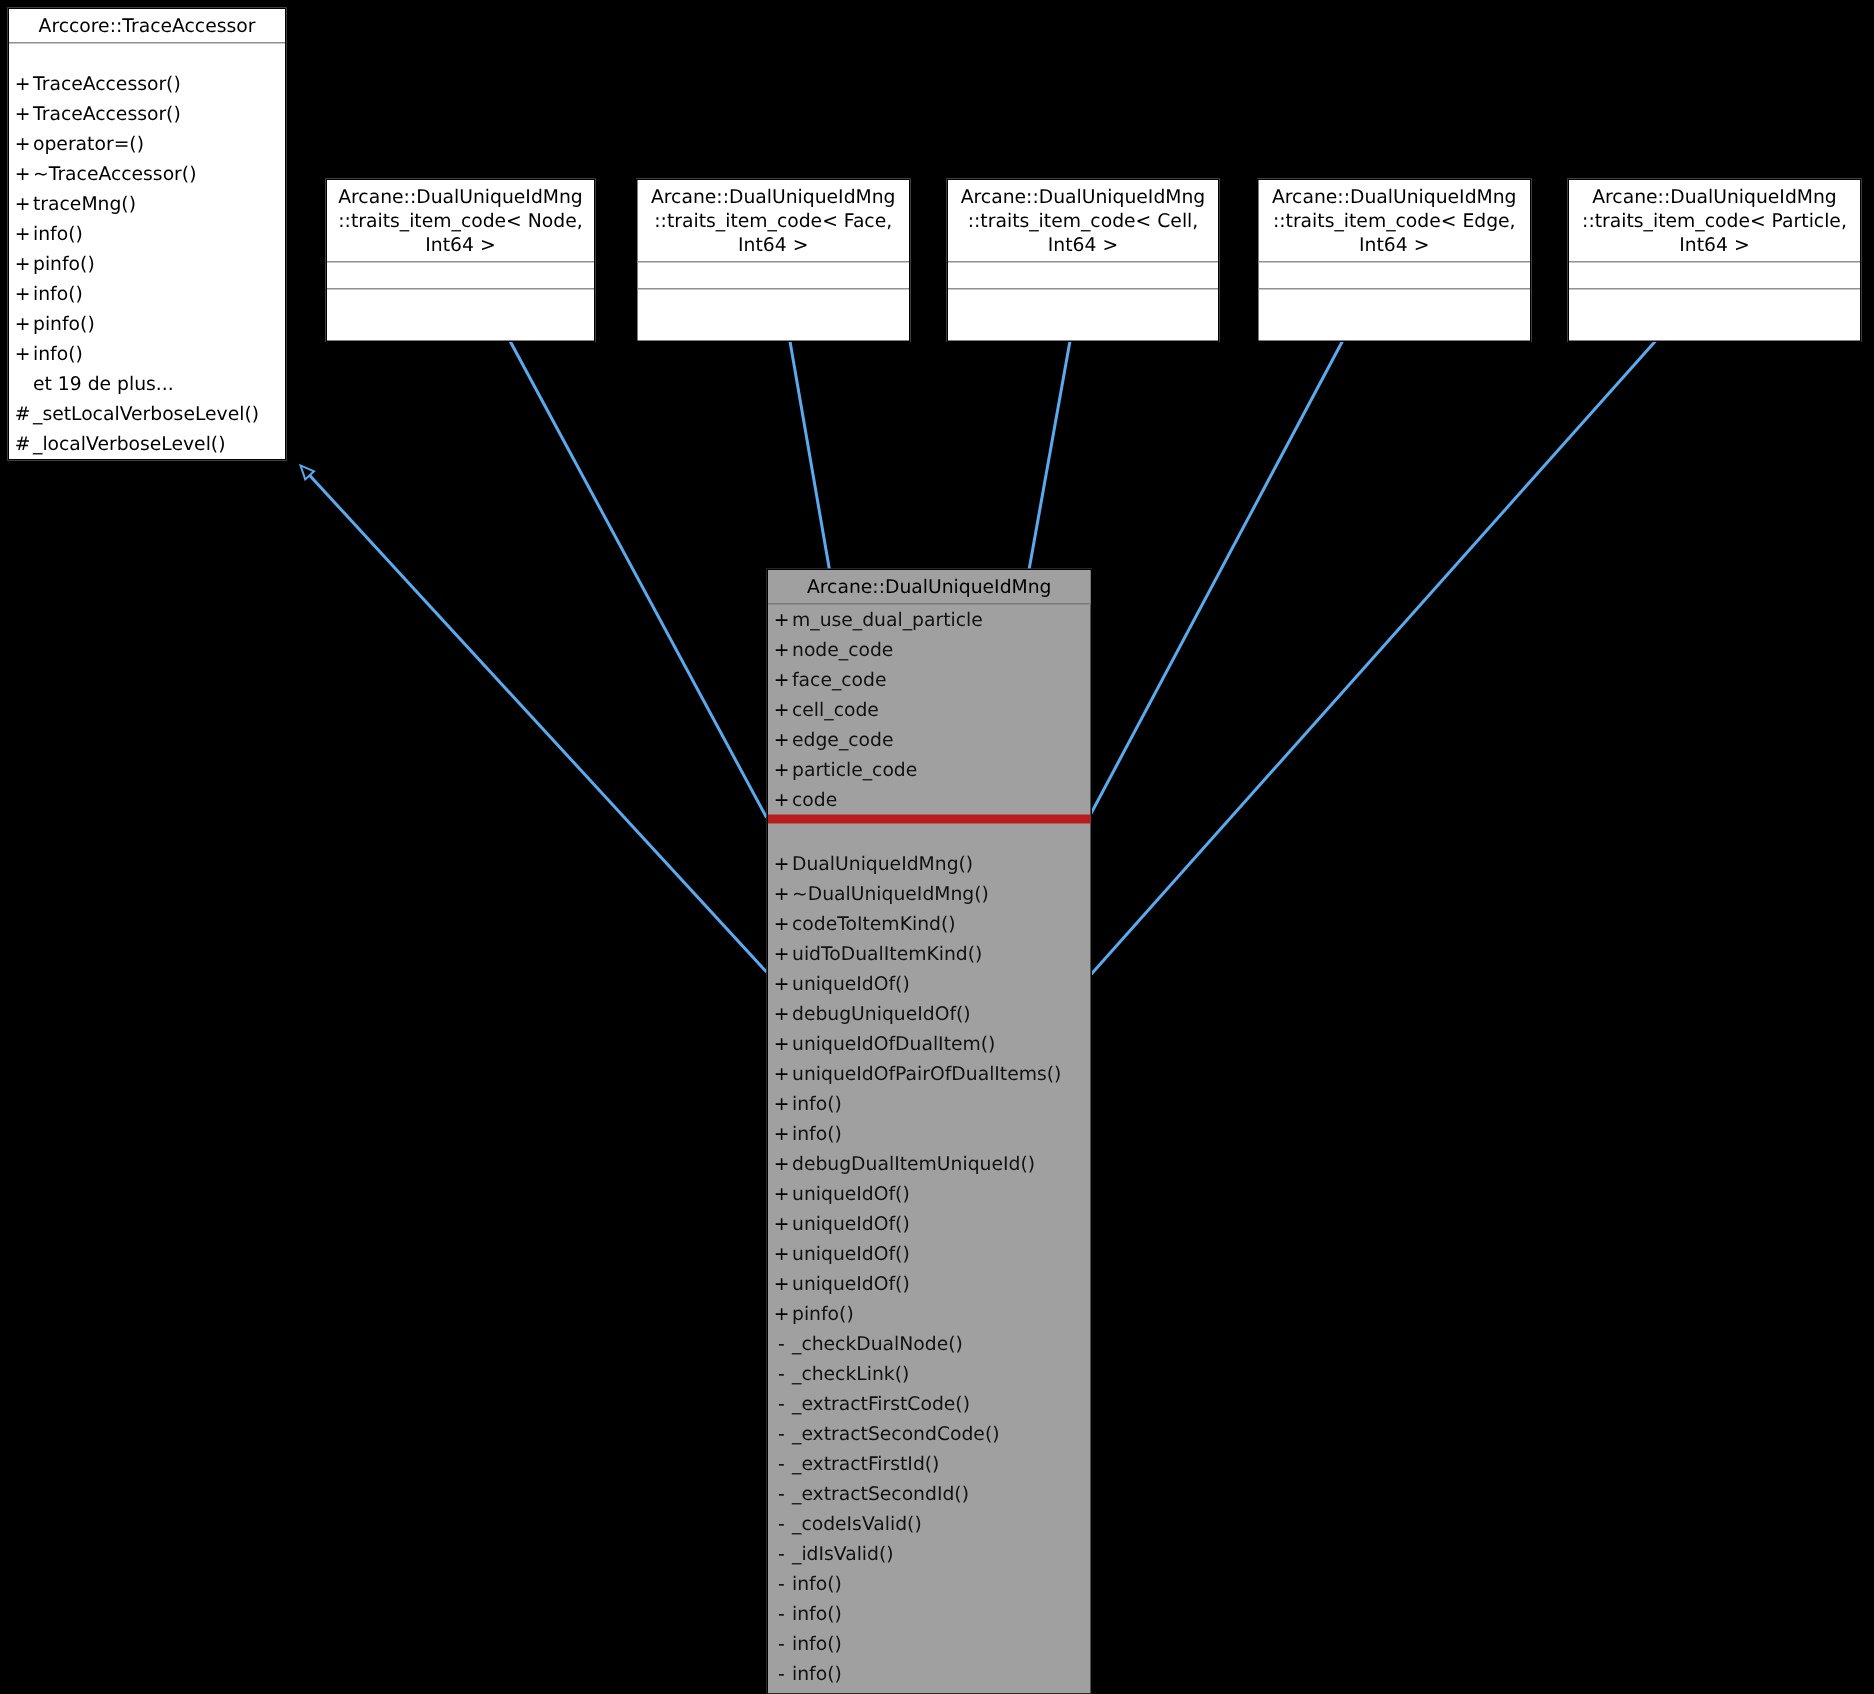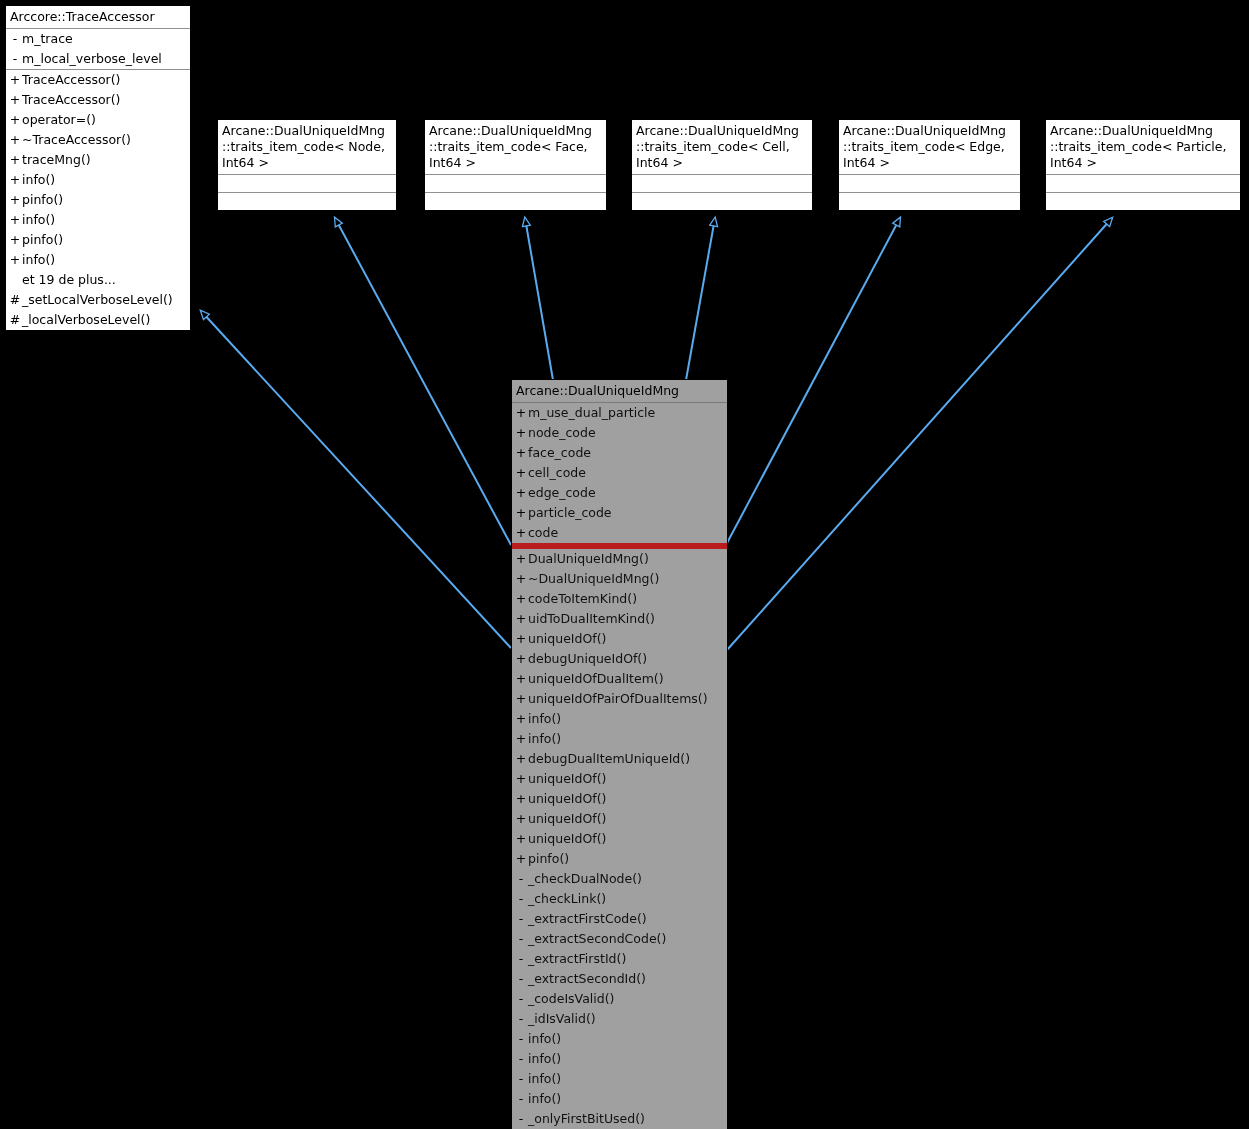--- a/index.html
+++ b/index.html
@@ -27,39 +27,41 @@
     position: absolute;
     box-sizing: border-box;
     border: 1px solid #000000;
     background: #ffffff;
     z-index: 5;
   }
   .uml-box.filled {
     background: #a0a0a0;
   }
   .uml-title {
+    text-align: center;
     font-size: 12.5px;
     color: #000000;
     line-height: 16px;
     padding: 3px 4px 3px 4px;
     border-bottom: 1px solid #909090;
     white-space: pre-line;
   }
   .uml-box.filled .uml-title {
     background: #a0a0a0;
     border-bottom: 1px solid #7a7a7a;
   }
   .uml-section {
     border-bottom: 1px solid #909090;
   }
   .uml-box.filled .uml-section {
     border-bottom: 6px solid #b91c1c;
   }
   .uml-section.last {
     border-bottom: none;
+    margin-top: 17px;
   }
   .uml-row {
     font-size: 12.5px;
     color: #000000;
     line-height: 20px;
     height: 20px;
     white-space: nowrap;
     overflow: hidden;
     padding-left: 2px;
   }
@@ -94,28 +96,20 @@
 
     <line x1="686" y1="380" x2="715" y2="218" stroke="#5aaaf0" stroke-width="2" marker-end="url(#hollowArrow)"></line>
 
     <line x1="727" y1="543" x2="900" y2="218" stroke="#5aaaf0" stroke-width="2" marker-end="url(#hollowArrow)"></line>
 
     <line x1="727" y1="650" x2="1112" y2="218" stroke="#5aaaf0" stroke-width="2" marker-end="url(#hollowArrow)"></line>
   </svg>
 
   <div class="uml-box" style="left:5px; top:5px; width:186px;">
     <div class="uml-title">Arccore::TraceAccessor</div>
-    <div class="uml-section">
-      <div class="uml-row">
-        <span class="vis">-</span><span>m_trace</span>
-      </div>
-      <div class="uml-row">
-        <span class="vis">-</span><span>m_local_verbose_level</span>
-      </div>
-    </div>
     <div class="uml-section last">
       <div class="uml-row"><span class="vis">+</span><span>TraceAccessor()</span></div>
       <div class="uml-row"><span class="vis">+</span><span>TraceAccessor()</span></div>
       <div class="uml-row"><span class="vis">+</span><span>operator=()</span></div>
       <div class="uml-row"><span class="vis">+</span><span>~TraceAccessor()</span></div>
       <div class="uml-row"><span class="vis">+</span><span>traceMng()</span></div>
       <div class="uml-row"><span class="vis">+</span><span>info()</span></div>
       <div class="uml-row"><span class="vis">+</span><span>pinfo()</span></div>
       <div class="uml-row"><span class="vis">+</span><span>info()</span></div>
       <div class="uml-row"><span class="vis">+</span><span>pinfo()</span></div>

